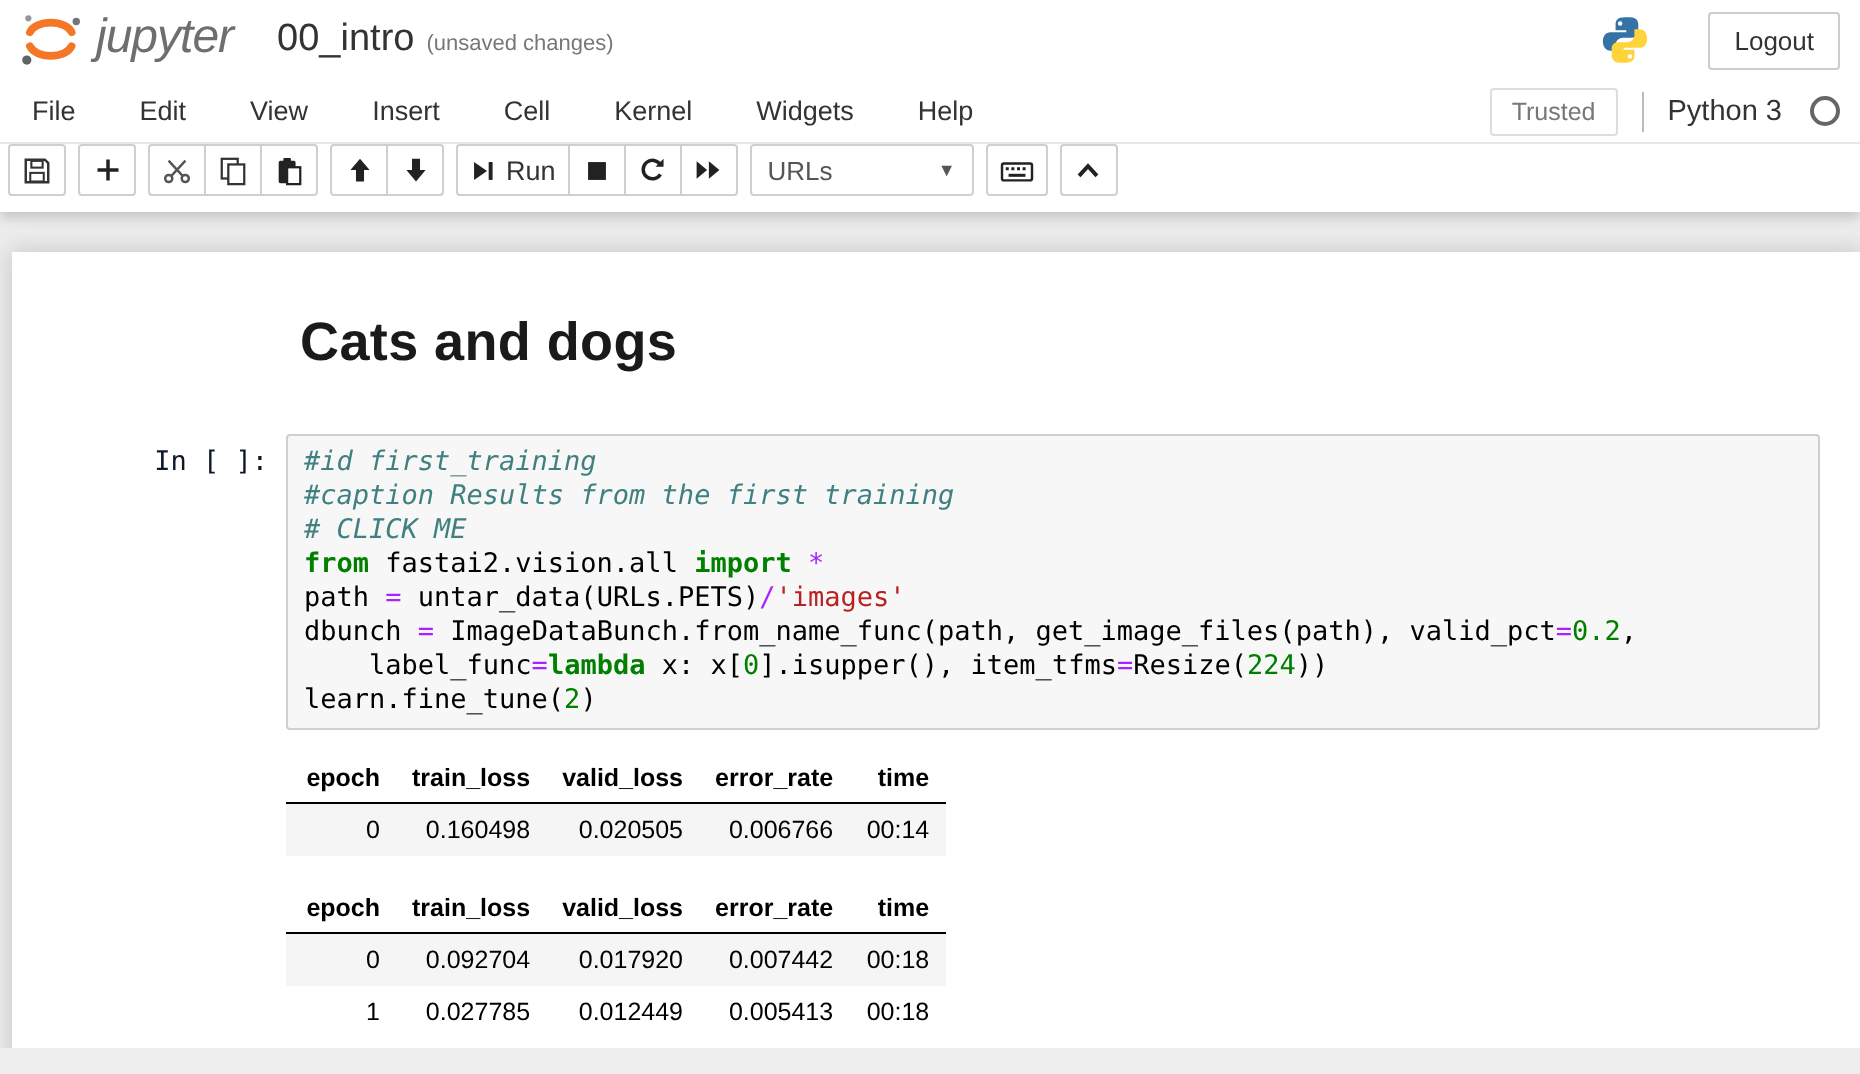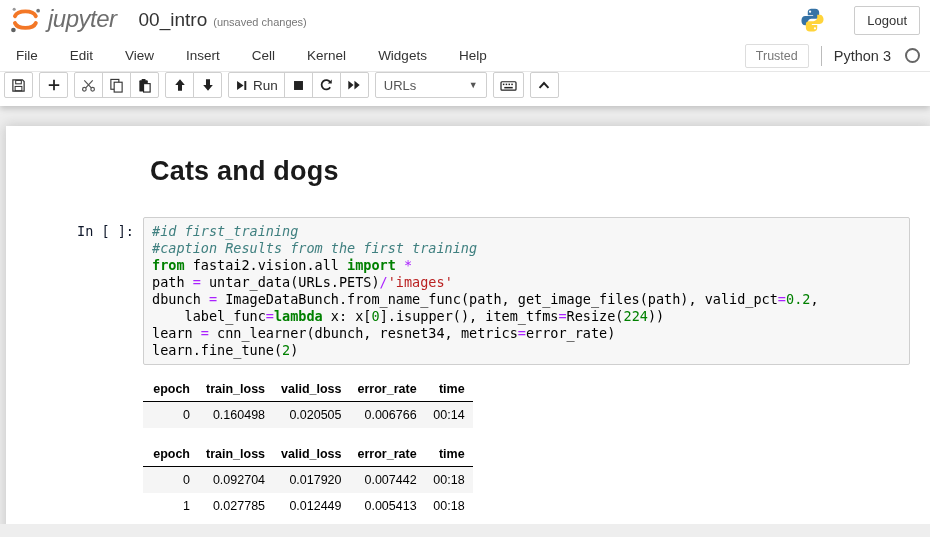--- a/index.html
+++ b/index.html
@@ -254,25 +254,25 @@
 
     <div class="text-cell">
       <h1>Cats and dogs</h1>
     </div>
 
     <div class="code-cell">
       <div class="prompt">In [ ]:</div>
       <div class="input-area" id="code-area">
           <div class="code-line"><span class="tok-com">#id first_training</span></div>
           <div class="code-line"><span class="tok-com">#caption Results from the first training</span></div>
+          <div class="code-line"><span class="tok-com"># CLICK ME</span></div>
           <div class="code-line"><span class="tok-kw">from</span><span> fastai2.vision.all </span><span class="tok-kw">import</span><span> </span><span class="tok-op">*</span></div>
           <div class="code-line"><span>path </span><span class="tok-op">=</span><span> untar_data(URLs.PETS)</span><span class="tok-op">/</span><span class="tok-str">'images'</span></div>
           <div class="code-line"><span>dbunch </span><span class="tok-op">=</span><span> ImageDataBunch.from_name_func(path, get_image_files(path), valid_pct</span><span class="tok-op">=</span><span class="tok-num">0.2</span><span>,</span></div>
           <div class="code-line"><span>    label_func</span><span class="tok-op">=</span><span class="tok-kw">lambda</span><span> x: x[</span><span class="tok-num">0</span><span>].isupper(), item_tfms</span><span class="tok-op">=</span><span>Resize(</span><span class="tok-num">224</span><span>))</span></div>
-          <div class="code-line"><span>learn </span><span class="tok-op">=</span><span> cnn_learner(dbunch, resnet34, metrics</span><span class="tok-op">=</span><span>error_rate)</span></div>
           <div class="code-line"><span>learn.fine_tune(</span><span class="tok-num">2</span><span>)</span></div>
         </div>
     </div>
 
     <div class="output-area" id="output-table-0">
         <table class="fastai-table">
           <thead>
             <tr>
               <th class="col-epoch">epoch</th>
               <th class="col-loss">train_loss</th>

